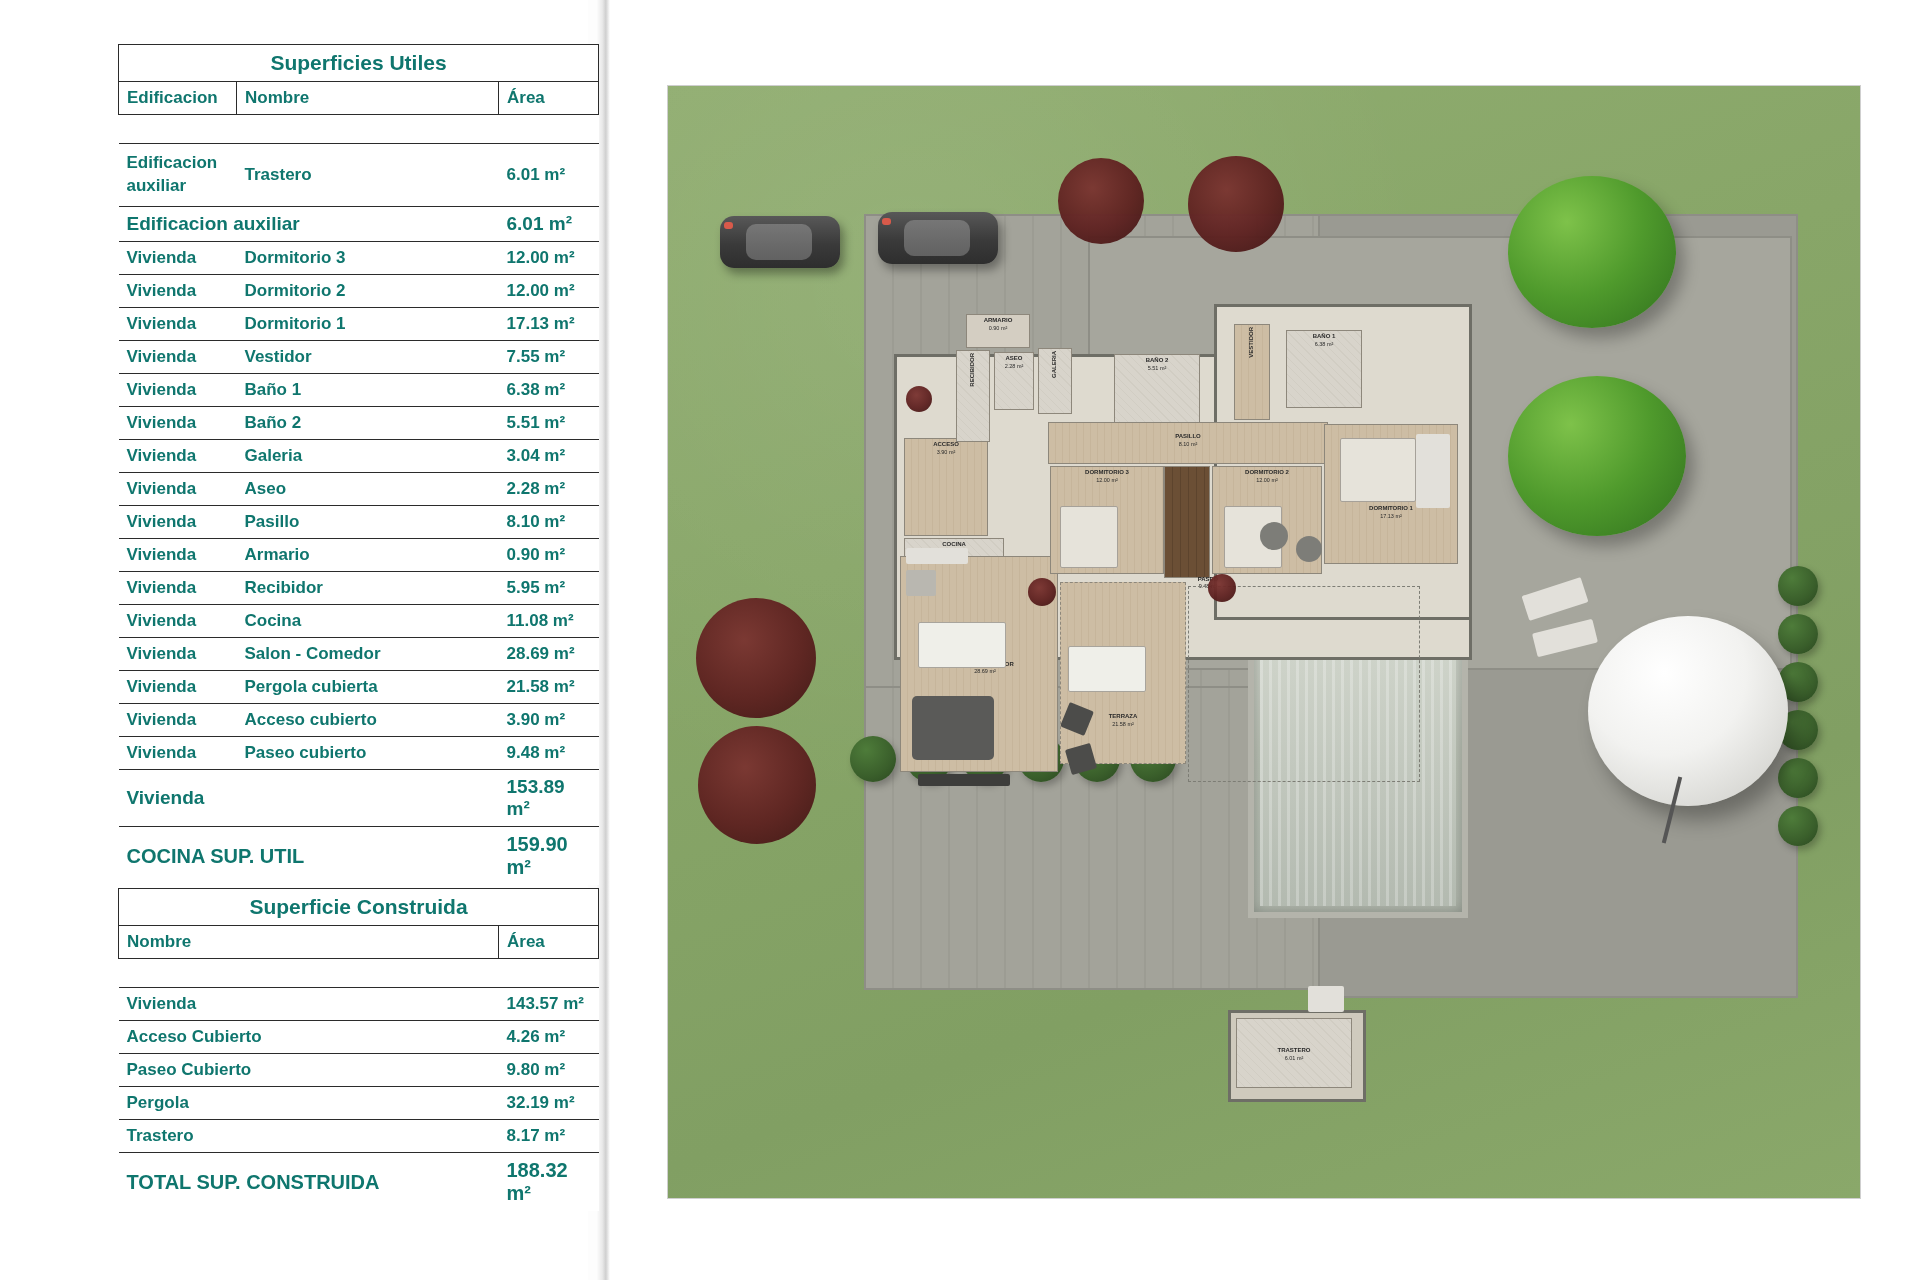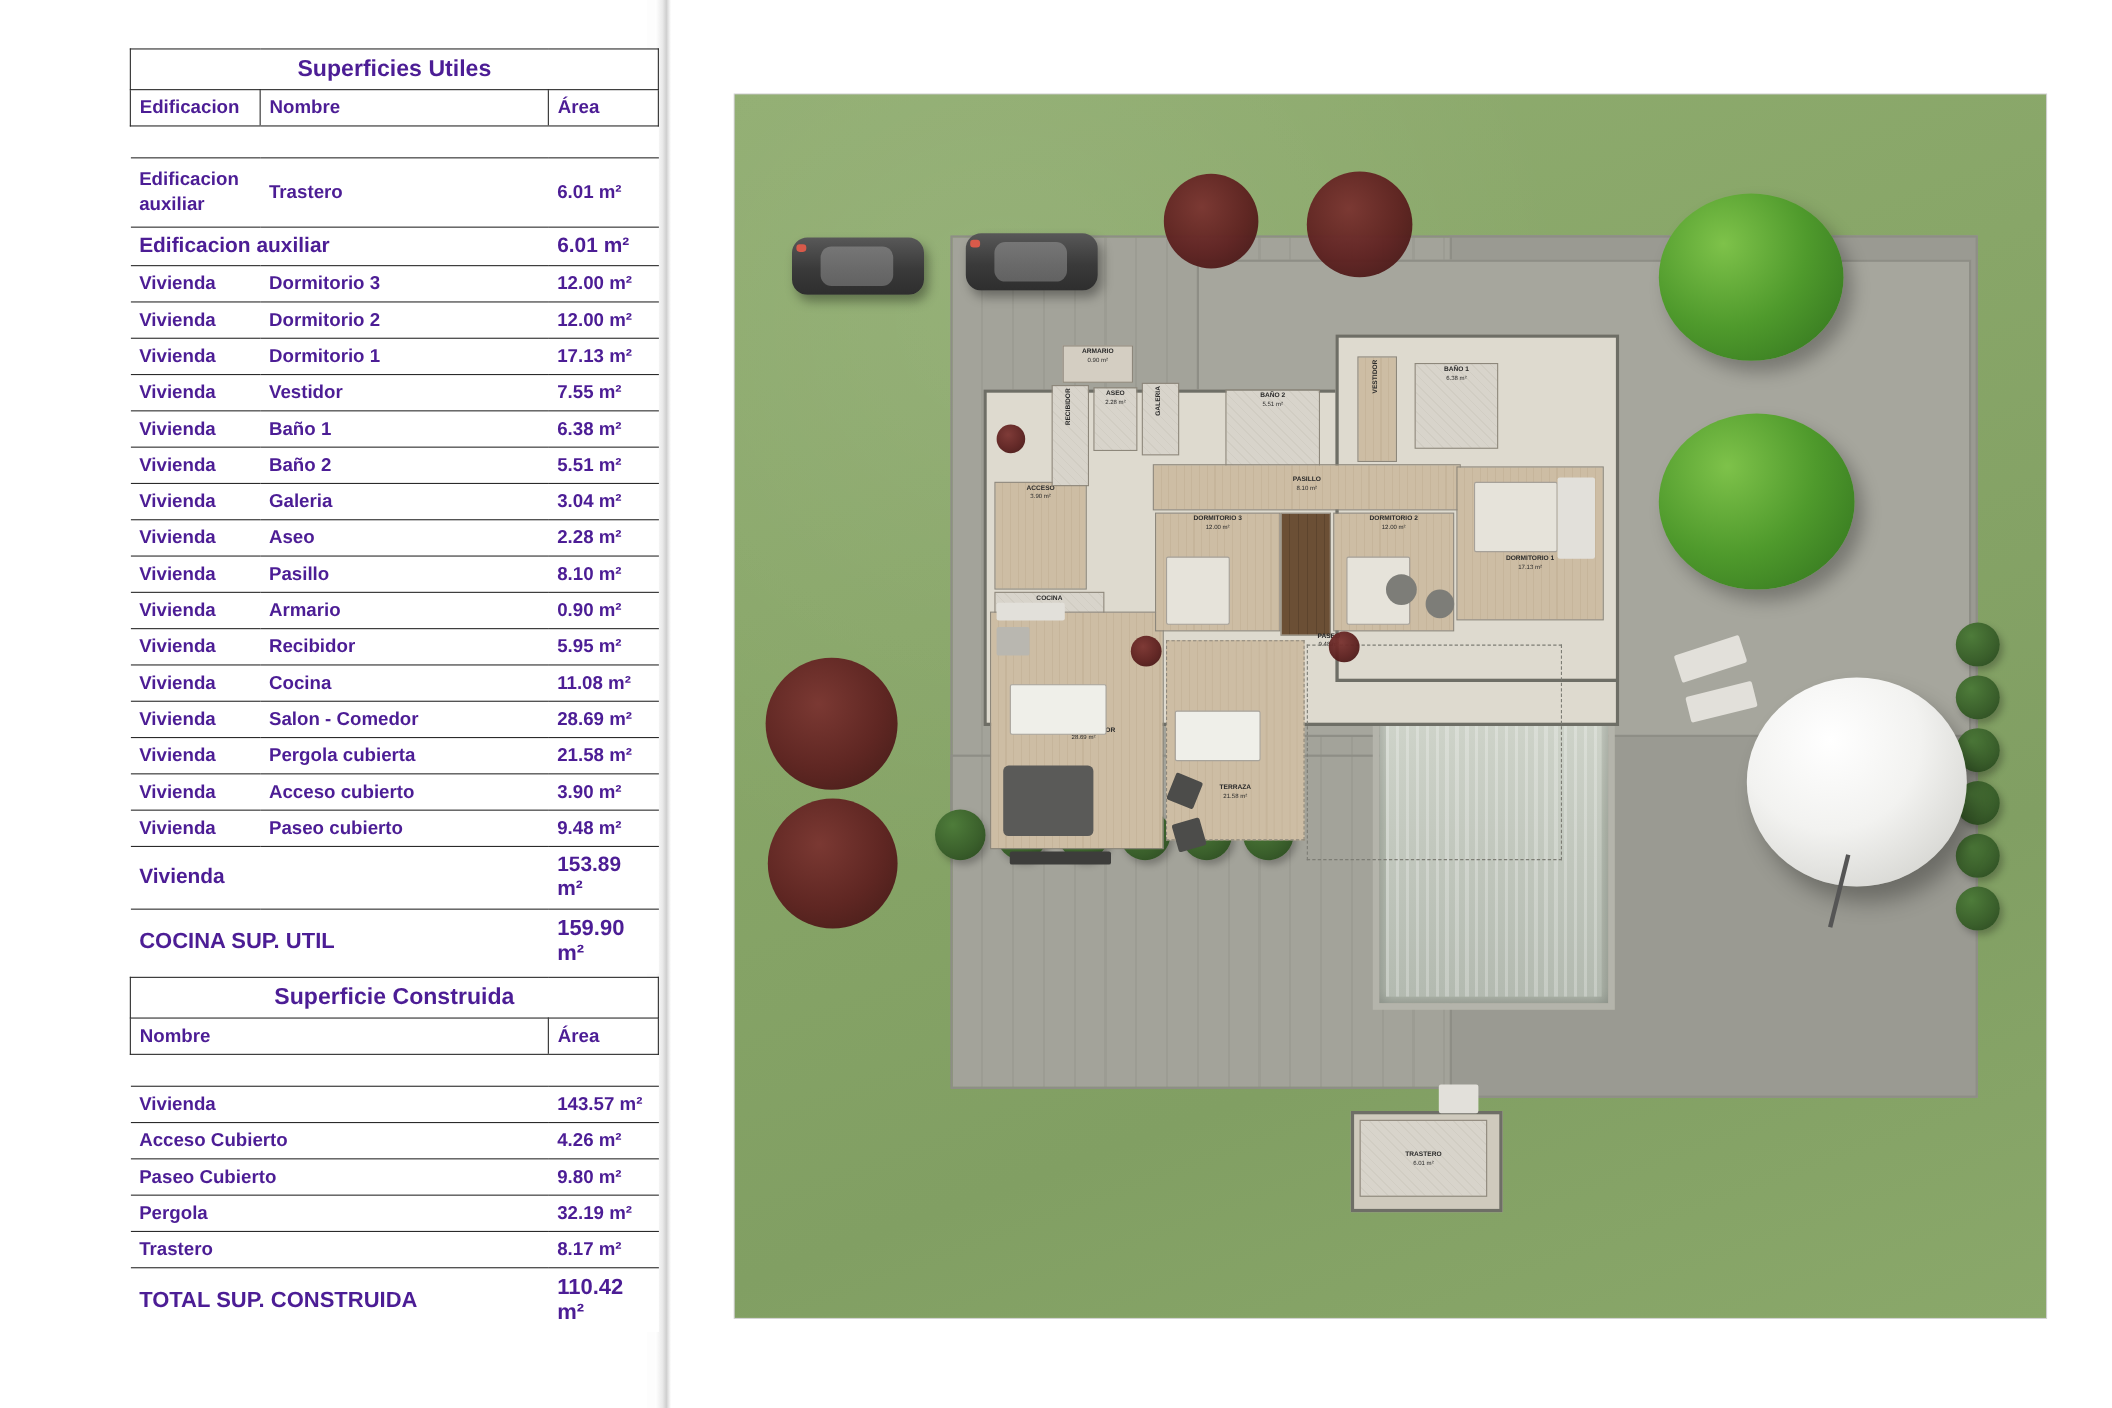--- a/index.html
+++ b/index.html
@@ -40,21 +40,21 @@
     height: 1280px;
     background: #fdfdfd;
     border-right: 1px solid #e2e2e2;
   }
 
   
   .tbl-wrap { position: absolute; }
   table.spec {
     border-collapse: collapse;
     font-size: 17px;
-    color: #4c1d95;
+    color: #0f766e;
     table-layout: fixed;
   }
   table.spec td, table.spec th {
     border-bottom: 1px solid #2b2b2b;
     padding: 6px 8px;
     font-weight: bold;
     vertical-align: middle;
     background: #ffffff;
   }
   .t1 { width: 480px; }
@@ -381,21 +381,21 @@
         <tr class="data-row">
           <td>Pergola</td>
           <td class="area">32.19 m²</td>
         </tr>
         <tr class="data-row">
           <td>Trastero</td>
           <td class="area">8.17 m²</td>
         </tr>
         <tr class="total-row">
           <td class="nb">TOTAL SUP. CONSTRUIDA</td>
-          <td class="nb">110.42 m²</td>
+          <td class="nb">188.32 m²</td>
         </tr>
       </tbody>
     </table>
   </div>
 
   <div id="render">
     <div class="grass"></div>
 
     <div class="paving drive" style="left:196px; top:128px; width:620px; height:560px;"></div>
     <div class="paving drive" style="left:196px; top:600px; width:930px; height:300px;"></div>

